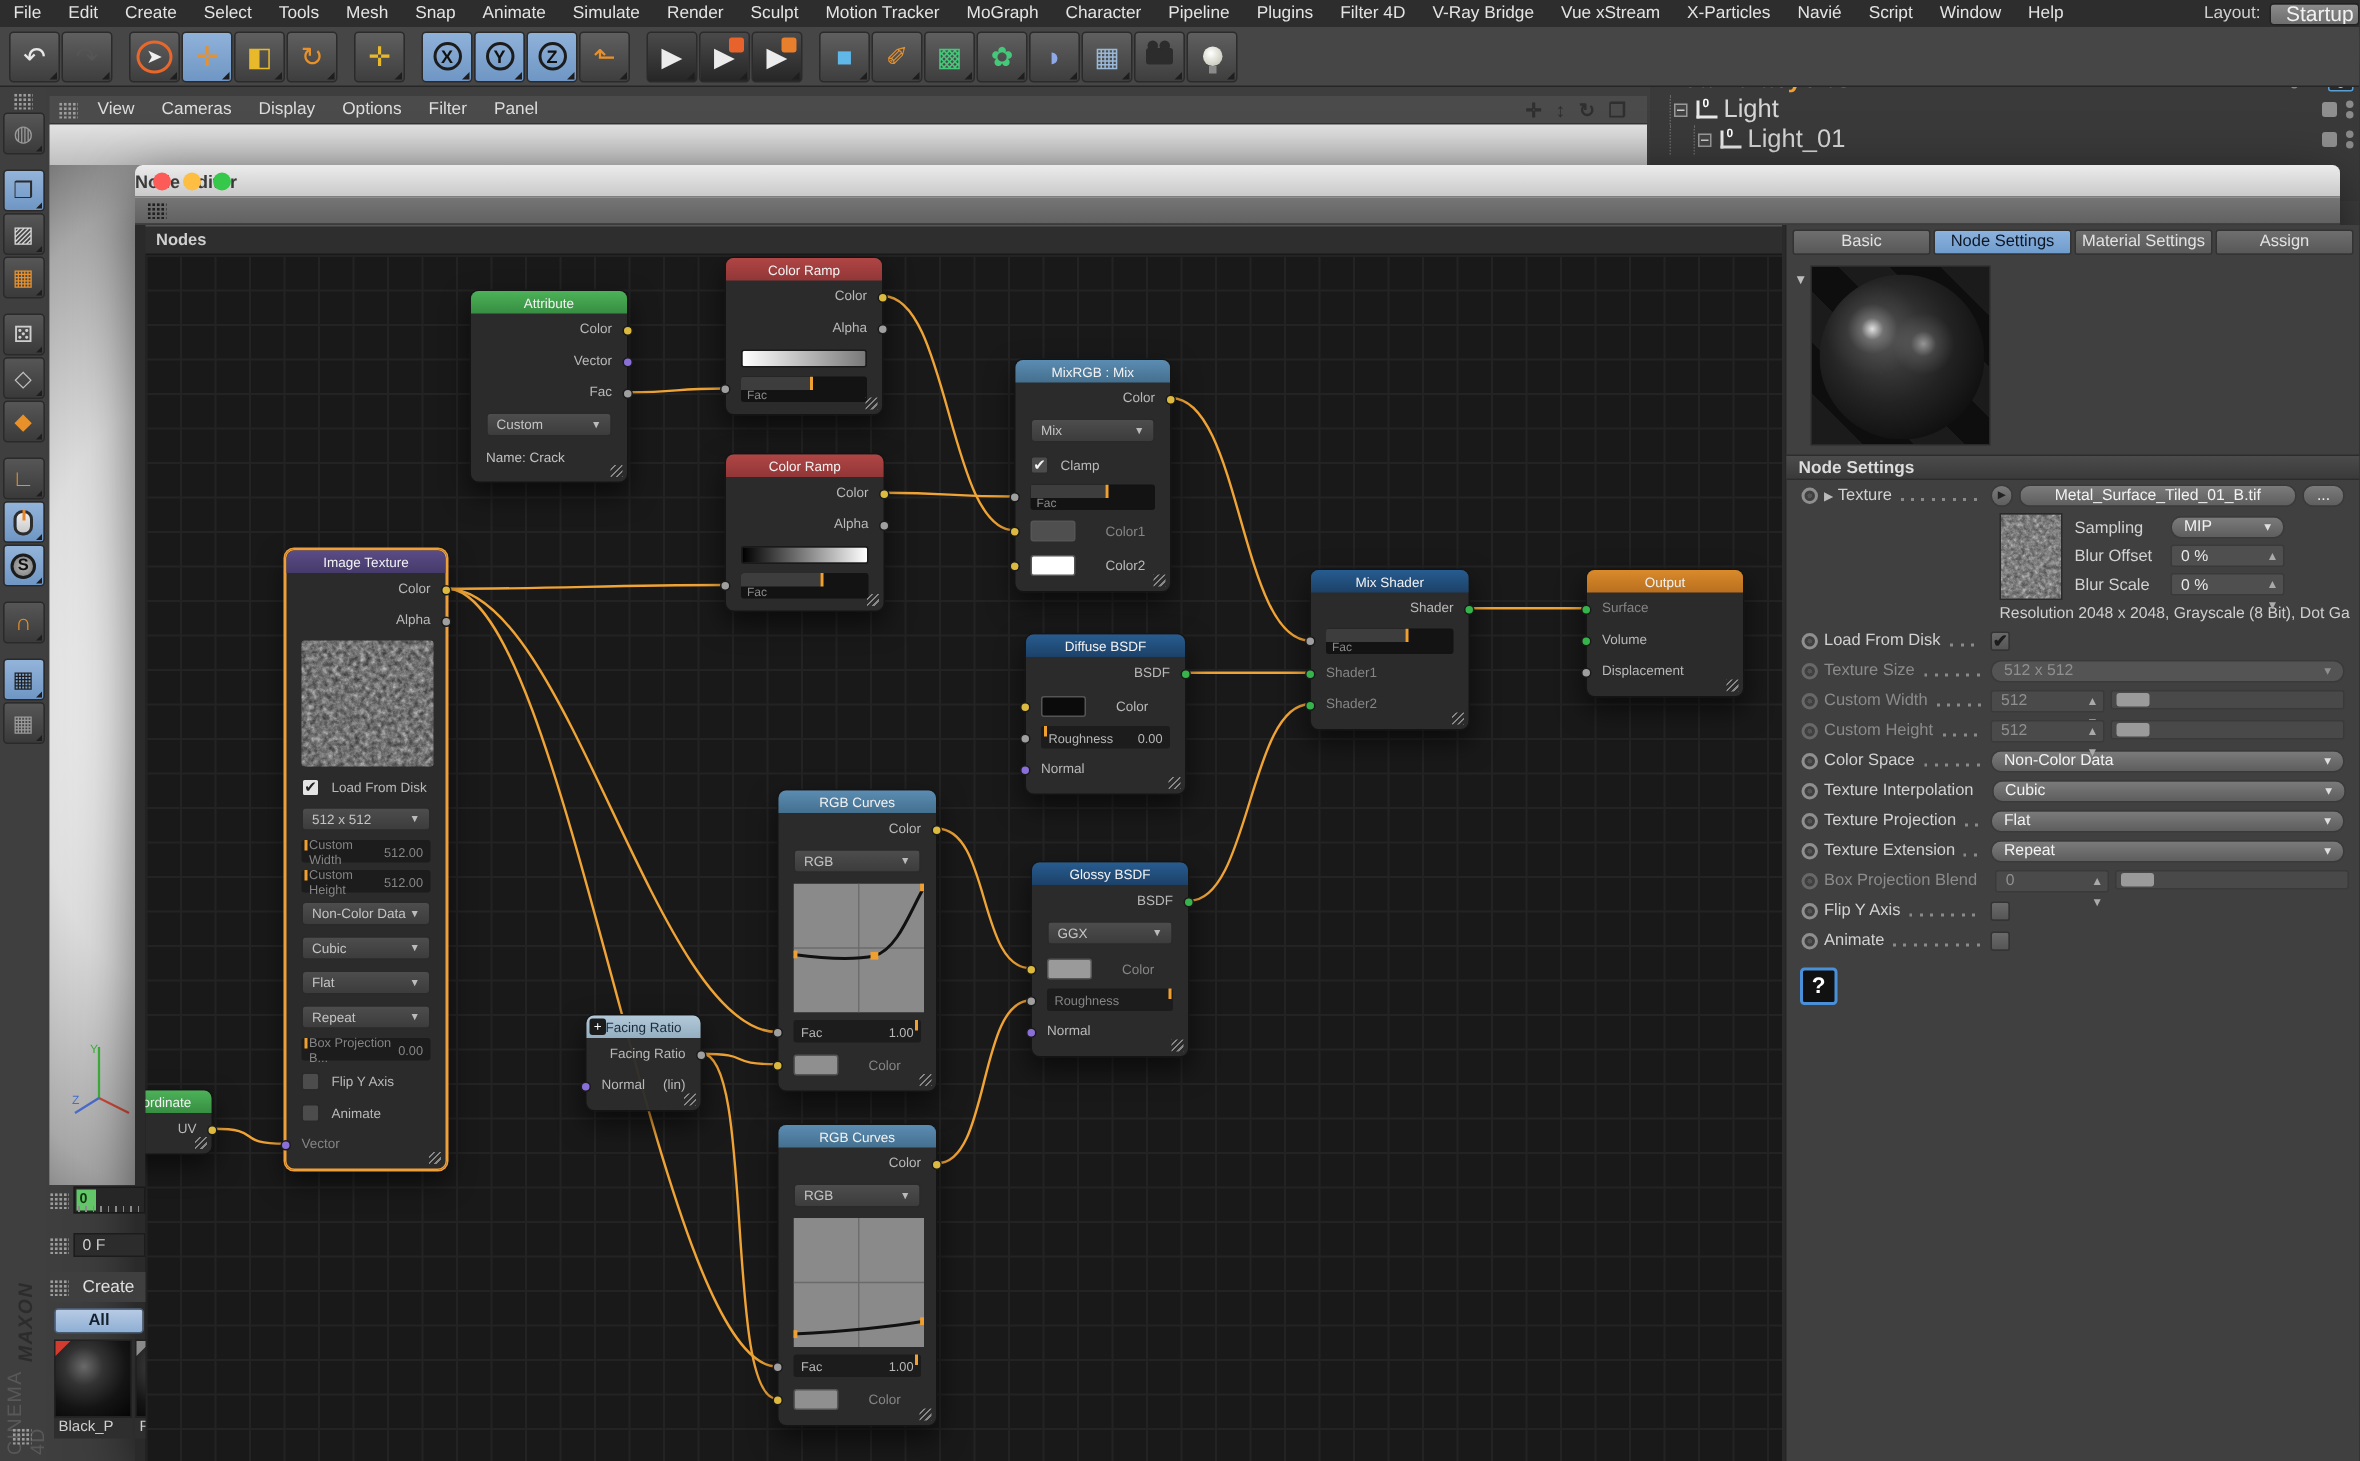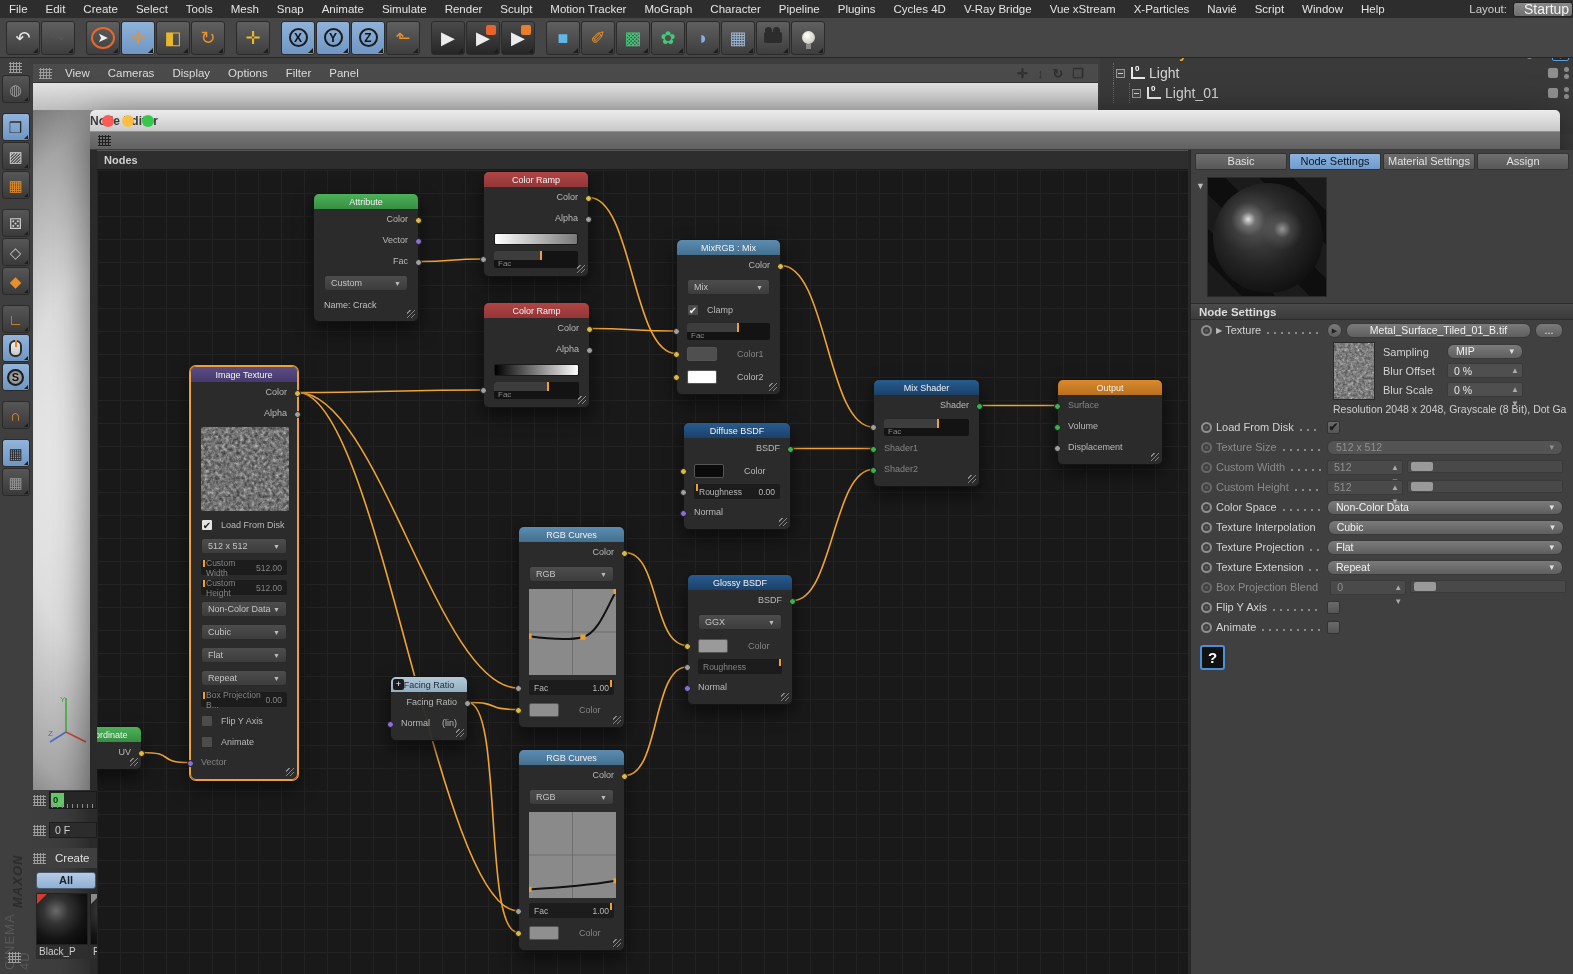--- a/index.html
+++ b/index.html
@@ -111,21 +111,21 @@
   
   #om { position:absolute; left:1100px; top:24px; width:473px; height:110px; background:#3a3a3a; z-index:2; }
   #om-menurow { height:19px; background:#474747; display:flex; align-items:center; border-bottom:1px solid #2e2e2e; }
   #om-menurow .grip { margin:0 6px 0 8px; }
   #om-menurow .menu-item { font-size:11.5px; color:#dcdcdc; padding:0 8px; }
   .om-row { position:relative; height:20px; display:flex; align-items:center; }
   .om-tree { width:14px; flex:none; border-right:1px dotted #666; height:100%; margin-right:2px; }
   .om-expander { width:9px; height:9px; border:1px solid #999; background:#444; flex:none; margin-right:4px;
     position:relative; }
   .om-expander::before { content:''; position:absolute; left:1px; top:3px; width:5px; height:1px; background:#ccc; }
-  .om-label { font-size:14px; color:#d6d6d6; margin-left:4px; }
+  .om-label { font-size:17px; color:#d6d6d6; margin-left:4px; }
   .om-label.hl { color:#f0a030; font-weight:bold; }
   .om-toggles { margin-left:auto; display:flex; align-items:center; gap:6px; padding-right:4px; }
   .om-sq { width:10px; height:10px; background:#8f8f8f; border-radius:2px; }
   .om-dots { display:flex; flex-direction:column; gap:2px; }
   .om-dot { width:5px; height:5px; border-radius:50%; background:#8a8a8a; }
   .om-cross { color:#aaa; font-size:10px; }
   .om-camchip { width:17px; height:15px; background:#2a2a2a; border:1px solid #5a9fd4; border-radius:2px;
     color:#e8e8e8; font-size:9px; text-align:center; line-height:14px; }
   .cam-ico { position:relative; width:14px; height:9px; background:#9a9a9a; border-radius:2px; flex:none; margin-left:2px; }
   .cam-ico::before { content:''; position:absolute; top:-4px; left:0; width:6px; height:6px; border-radius:50%;
@@ -277,21 +277,21 @@
         <span class="menu-item">Snap</span>
         <span class="menu-item">Animate</span>
         <span class="menu-item">Simulate</span>
         <span class="menu-item">Render</span>
         <span class="menu-item">Sculpt</span>
         <span class="menu-item">Motion Tracker</span>
         <span class="menu-item">MoGraph</span>
         <span class="menu-item">Character</span>
         <span class="menu-item">Pipeline</span>
         <span class="menu-item">Plugins</span>
-        <span class="menu-item">Cycles 4D</span>
+        <span class="menu-item">Filter 4D</span>
         <span class="menu-item">V-Ray Bridge</span>
         <span class="menu-item">Vue xStream</span>
         <span class="menu-item">X-Particles</span>
         <span class="menu-item">Navié</span>
         <span class="menu-item">Script</span>
         <span class="menu-item">Window</span>
         <span class="menu-item">Help</span>
       </span>
     <span id="layout-zone">
       <span id="layout-label">Layout:</span>

